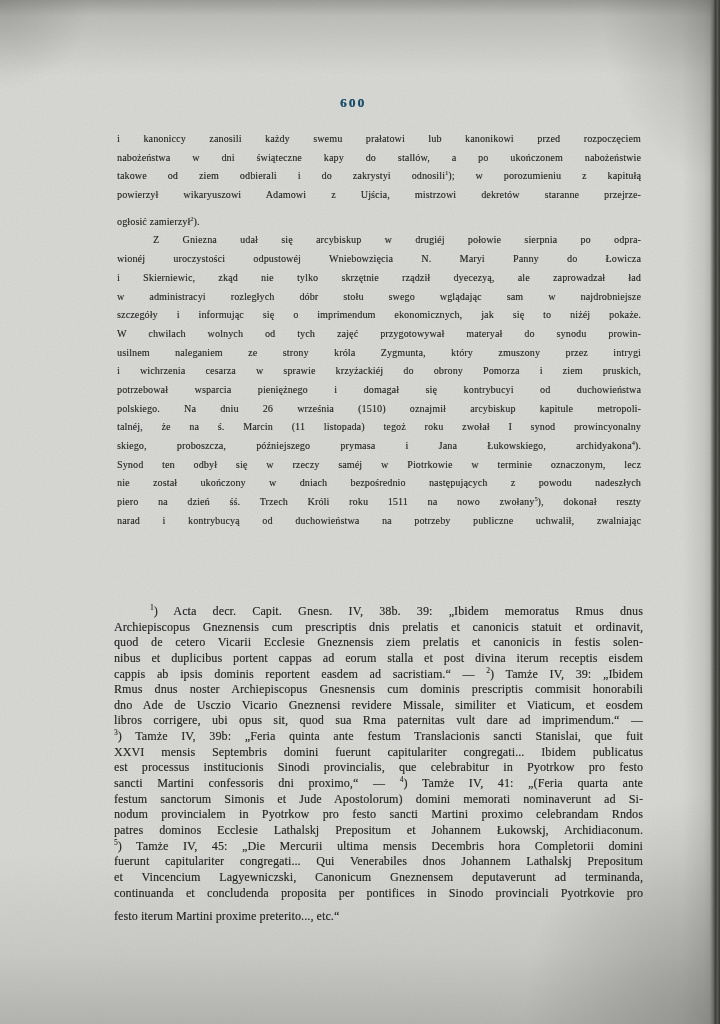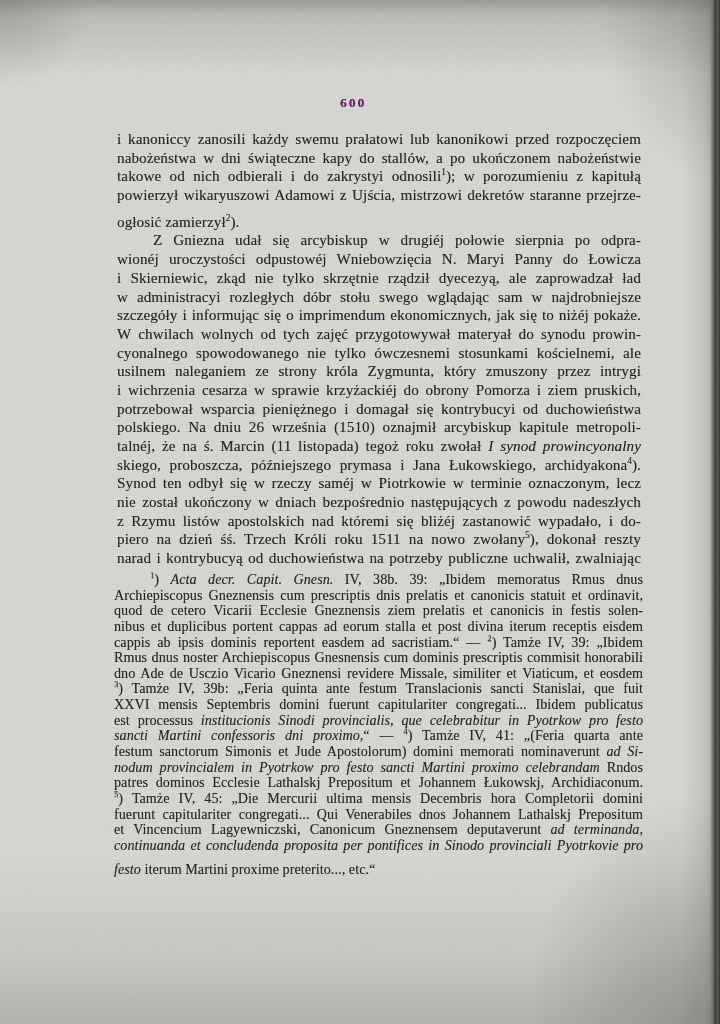--- a/index.html
+++ b/index.html
@@ -22,90 +22,89 @@
       linear-gradient(270deg, rgba(70,70,68,0.40) 0px, rgba(70,70,68,0.12) 16px, rgba(70,70,68,0) 38px);
   }
   .edge-right{
     position:absolute;top:0;right:0;width:10px;height:1024px;pointer-events:none;
     background:linear-gradient(90deg, rgba(90,90,88,0) 0%, #6d6d6a 30%, #3a3a38 55%, #55554f 75%, #2e2e2c 100%);
   }
   .noise{position:absolute;inset:0;pointer-events:none;}
   .page-number{
     position:absolute;top:95px;left:0;width:706px;
     text-align:center;
-    font-size:13.5px;font-weight:bold;letter-spacing:2px;color:#701a75;
+    font-size:13.5px;font-weight:bold;letter-spacing:2px;color:#0c4a6e;
     text-shadow:0.3px 0.3px 0.4px rgba(40,40,40,0.6);
   }
   .body-text{
     position:absolute;left:117px;top:130px;width:524px;
-    font-size:15px;letter-spacing:0.15px;
+    font-size:10px;letter-spacing:0.15px;
     text-shadow:0.3px 0.3px 0.4px rgba(40,40,40,0.45);
   }
   .body-text .line{line-height:18.7px;height:18.7px;}
   .footnotes{
-    position:absolute;left:114px;top:572px;width:529px;
-    font-size:14px;letter-spacing:0.1px;
+    position:absolute;left:114px;top:604px;width:529px;
+    font-size:12px;letter-spacing:0.1px;
     text-shadow:0.25px 0.25px 0.35px rgba(40,40,40,0.45);
   }
   .footnotes .line{line-height:15.65px;height:15.65px;}
   .line{
     text-align:justify;
     -moz-text-align-last:justify;
     text-align-last:justify;
     overflow:hidden;
   }
   .line.end{text-align-last:auto;margin-top:8px;-moz-text-align-last:auto;}
   .line.ind{text-indent:36px;}
-  .it{font-style:italic;}
+  .it{}
   sup{font-size:0.62em;line-height:0;vertical-align:super;letter-spacing:0;}
 </style>
 </head>
 <body>
 
 <div class="page">
   <div class="shade"></div>
   <div class="page-number">600</div>
   <div class="body-text">
       <div>
         <div class="line"><span>i kanoniccy zanosili każdy swemu prałatowi lub kanonikowi przed rozpoczęciem</span></div>
         <div class="line"><span>nabożeństwa w dni świąteczne kapy do stallów, a po ukończonem nabożeństwie</span></div>
-        <div class="line"><span>takowe od nich odbierali i do zakrystyi odnosili</span><sup>1</sup><span>); w porozumieniu z kapitułą</span></div>
+        <div class="line"><span>takowe od ziem odbierali i do zakrystyi odnosili</span><sup>1</sup><span>); w porozumieniu z kapitułą</span></div>
         <div class="line"><span>powierzył wikaryuszowi Adamowi z Ujścia, mistrzowi dekretów staranne przejrze-</span></div>
         <div class="line end"><span>ogłosić zamierzył</span><sup>2</sup><span>).</span></div>
       </div>
       <div>
         <div class="line ind"><span>Z Gniezna udał się arcybiskup w drugiéj połowie sierpnia po odpra-</span></div>
         <div class="line"><span>wionéj uroczystości odpustowéj Wniebowzięcia N. Maryi Panny do Łowicza</span></div>
         <div class="line"><span>i Skierniewic, zkąd nie tylko skrzętnie rządził dyecezyą, ale zaprowadzał ład</span></div>
         <div class="line"><span>w administracyi rozległych dóbr stołu swego wglądając sam w najdrobniejsze</span></div>
         <div class="line"><span>szczegóły i informując się o imprimendum ekonomicznych, jak się to niżéj pokaże.</span></div>
         <div class="line"><span>W chwilach wolnych od tych zajęć przygotowywał materyał do synodu prowin-</span></div>
-        <div class="line"><span>cyonalnego spowodowanego nie tylko ówczesnemi stosunkami kościelnemi, ale</span></div>
         <div class="line"><span>usilnem naleganiem ze strony króla Zygmunta, który zmuszony przez intrygi</span></div>
         <div class="line"><span>i wichrzenia cesarza w sprawie krzyżackiéj do obrony Pomorza i ziem pruskich,</span></div>
         <div class="line"><span>potrzebował wsparcia pieniężnego i domagał się kontrybucyi od duchowieństwa</span></div>
         <div class="line"><span>polskiego. Na dniu 26 września (1510) oznajmił arcybiskup kapitule metropoli-</span></div>
         <div class="line"><span>talnéj, że na ś. Marcin (11 listopada) tegoż roku zwołał </span><span class="it">I synod prowincyonalny</span></div>
         <div class="line"><span>skiego, proboszcza, późniejszego prymasa i Jana Łukowskiego, archidyakona</span><sup>4</sup><span>).</span></div>
         <div class="line"><span>Synod ten odbył się w rzeczy saméj w Piotrkowie w terminie oznaczonym, lecz</span></div>
         <div class="line"><span>nie został ukończony w dniach bezpośrednio następujących z powodu nadeszłych</span></div>
-        <div class="line"><span>z Rzymu listów apostolskich nad któremi się bliżéj zastanowić wypadało, i do-</span></div>
         <div class="line"><span>piero na dzień śś. Trzech Króli roku 1511 na nowo zwołany</span><sup>5</sup><span>), dokonał reszty</span></div>
         <div class="line"><span>narad i kontrybucyą od duchowieństwa na potrzeby publiczne uchwalił, zwalniając</span></div>
       </div>
     </div>
   <div class="footnotes">
       <div>
         <div class="line ind"><sup>1</sup><span>) </span><span class="it">Acta decr. Capit. Gnesn.</span><span> IV, 38b. 39: „Ibidem memoratus Rmus dnus</span></div>
         <div class="line"><span>Archiepiscopus Gneznensis cum prescriptis dnis prelatis et canonicis statuit et ordinavit,</span></div>
         <div class="line"><span>quod de cetero Vicarii Ecclesie Gneznensis ziem prelatis et canonicis in festis solen-</span></div>
         <div class="line"><span>nibus et duplicibus portent cappas ad eorum stalla et post divina iterum receptis eisdem</span></div>
         <div class="line"><span>cappis ab ipsis dominis reportent easdem ad sacristiam.“ — </span><sup>2</sup><span>) Tamże IV, 39: „Ibidem</span></div>
         <div class="line"><span>Rmus dnus noster Archiepiscopus Gnesnensis cum dominis prescriptis commisit honorabili</span></div>
         <div class="line"><span>dno Ade de Usczio Vicario Gneznensi revidere Missale, similiter et Viaticum, et eosdem</span></div>
+        <div class="line"><span>libros corrigere, ubi opus sit, quod sua Rma paternitas vult dare ad imprimendum.“ —</span></div>
         <div class="line"><sup>3</sup><span>) Tamże IV, 39b: „Feria quinta ante festum Translacionis sancti Stanislai, que fuit</span></div>
         <div class="line"><span>XXVI mensis Septembris domini fuerunt capitulariter congregati... Ibidem publicatus</span></div>
         <div class="line"><span>est processus </span><span class="it">institucionis Sinodi provincialis, que celebrabitur in Pyotrkow pro festo</span></div>
         <div class="line"><span class="it">sancti Martini confessoris dni proximo,</span><span>“ — </span><sup>4</sup><span>) Tamże IV, 41: „(Feria quarta ante</span></div>
         <div class="line"><span>festum sanctorum Simonis et Jude Apostolorum) domini memorati nominaverunt </span><span class="it">ad Si-</span></div>
         <div class="line"><span class="it">nodum provincialem in Pyotrkow pro festo sancti Martini proximo celebrandam</span><span> Rndos</span></div>
         <div class="line"><span>patres dominos Ecclesie Lathalskj Prepositum et Johannem Łukowskj, Archidiaconum.</span></div>
         <div class="line"><sup>5</sup><span>) Tamże IV, 45: „Die Mercurii ultima mensis Decembris hora Completorii domini</span></div>
         <div class="line"><span>fuerunt capitulariter congregati... Qui Venerabiles dnos Johannem Lathalskj Prepositum</span></div>
         <div class="line"><span>et Vincencium Lagyewniczski, Canonicum Gneznensem deputaverunt </span><span class="it">ad terminanda,</span></div>

